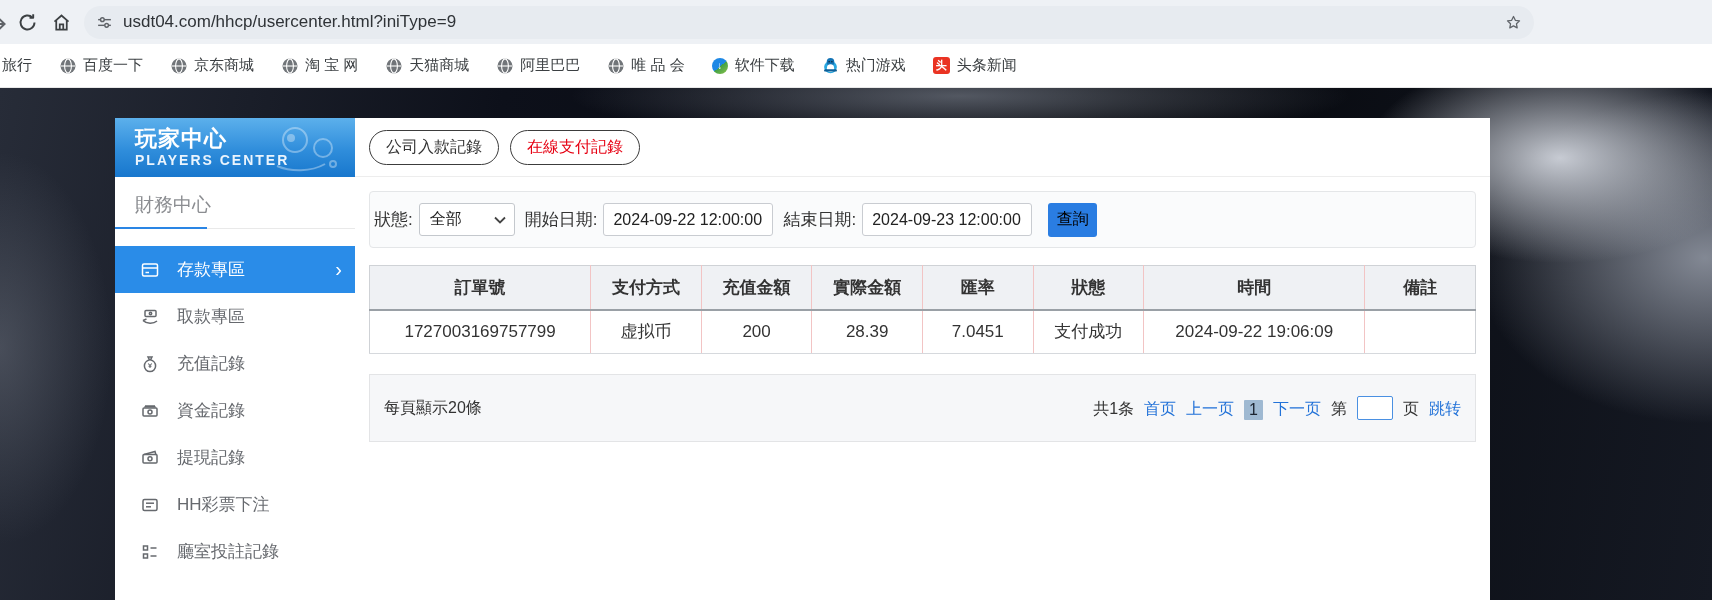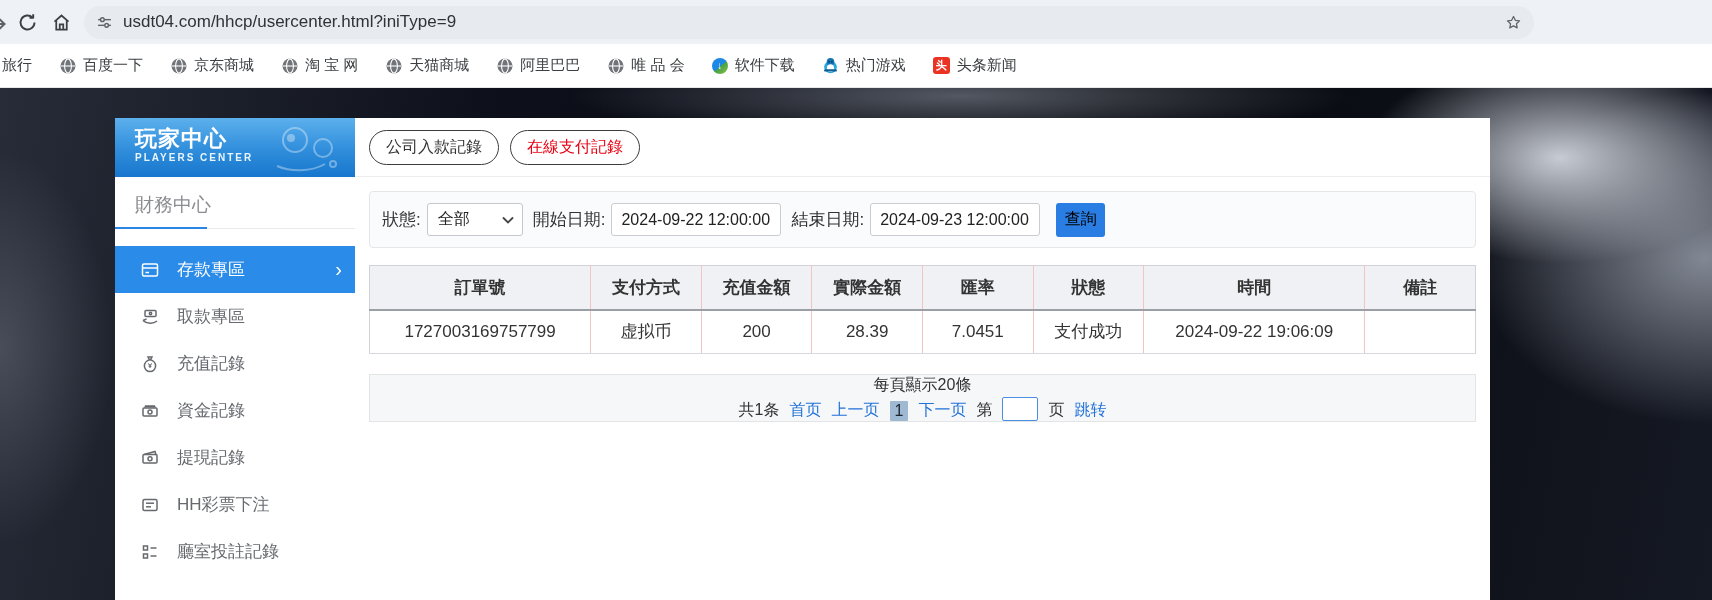--- a/index.html
+++ b/index.html
@@ -29,53 +29,53 @@
       radial-gradient(ellipse 520px 60px at 960px 8px, rgba(145,152,165,.55), rgba(145,152,165,0) 75%),
       radial-gradient(ellipse 160px 280px at 0px 260px, rgba(125,131,143,.40), rgba(125,131,143,0) 70%),
       linear-gradient(100deg,#272c38 0%,#0d101a 28%,#05070c 62%,#151923 100%);
   }
   .card { position:absolute; left:115px; top:30px; width:1375px; height:700px; background:#fff; display:flex; }
 
   
   .sidebar { width:240px; flex:0 0 240px; background:#fff; }
   .sb-header { position:relative; height:59px; background:linear-gradient(180deg,#5cb0ec 0%,#2f8ddb 55%,#1877cd 100%); padding:8px 0 0 20px; overflow:hidden; }
   .sb-title { color:#fff; font-size:22px; font-weight:bold; letter-spacing:1px; line-height:26px; }
-  .sb-sub { color:#eaf4fd; font-size:10px; letter-spacing:2px; font-weight:bold; }
+  .sb-sub { color:#eaf4fd; font-size:14px; letter-spacing:2px; font-weight:bold; }
   .sb-deco { position:absolute; right:6px; top:4px; opacity:.35; }
   .sb-section { position:relative; padding:15px 0 10px 20px; border-bottom:1px solid #e9e9e9; }
   .sb-section span { font-size:19px; color:#8b8d91; }
   .sb-section::after { content:""; position:absolute; left:0; bottom:-1px; width:92px; height:2px; background:#2a85e4; }
   .menu { margin-top:17px; }
   .menu-item { position:relative; height:47px; display:flex; align-items:center; gap:17px; padding-left:25px; color:#66696e; cursor:pointer; }
   .menu-item .mi-label { font-size:17px; }
   .menu-item svg { flex:0 0 auto; }
   .menu-item.active { background:#2a8ce8; color:#fff; }
   .menu-item.active .mi-label { color:#fff; }
   .mi-chev { position:absolute; right:13px; top:50%; transform:translateY(-54%); font-size:20px; color:#fff; }
 
   
   .content { flex:1; display:flex; flex-direction:column; min-width:0; }
   .content-header { height:59px; flex:0 0 59px; display:flex; align-items:center; gap:11px; padding-left:14px; border-bottom:1px solid #ededed; }
   .pill { border:1px solid #3c3c3c; background:#fff; border-radius:18px; height:35px; padding:0 16px; font-size:16px; color:#333; cursor:pointer; font-family:inherit; }
   .pill.active { color:#e60012; }
   .content-body { padding:14px 14px 0 14px; }
 
-  .filter-bar { height:57px; background:#fafbfc; border:1px solid #e4e6e8; border-radius:4px; display:flex; align-items:center; padding:0 12px; margin-bottom:17px; }
+  .filter-bar { height:57px; background:#fafbfc; border:1px solid #e4e6e8; border-radius:4px; display:flex; align-items:center; padding:0 4px; margin-bottom:17px; }
   .flabel { font-size:17px; color:#333; margin-right:6px; white-space:nowrap; }
   .sel { width:96px; height:33px; background:#fff; border:1px solid #c4c8cd; border-radius:3px; display:flex; align-items:center; justify-content:space-between; padding:0 8px 0 10px; margin-right:10px; cursor:pointer; }
   .sel span { font-size:16px; color:#222; }
   .dinput { width:170px; height:33px; border:1px solid #c9ccd1; border-radius:3px; font-size:16px; color:#222; padding:0 9px; margin-right:10px; font-family:inherit; background:#fff; }
   .search-btn { width:49px; height:34px; margin-left:6px; background:#2a7de2; color:#000000; border:none; border-radius:3px; font-size:16px; cursor:pointer; font-family:inherit; }
 
   table.rec { width:100%; border-collapse:collapse; border:1px solid #cfd2d6; }
   table.rec th { height:44px; background:#eff1f4; font-size:17px; font-weight:bold; color:#333; border-right:1px solid #f2c4c4; border-bottom:2px solid #9aa0a6; text-align:center; }
   table.rec th:last-child, table.rec td:last-child { border-right:none; }
   table.rec td { height:44px; background:#fff; font-size:17px; color:#333; border-right:1px solid #f2c4c4; border-bottom:1px solid #d6d9dd; text-align:center; }
 
-  .pagination { margin-top:20px; height:48px; background:#f6f7f9; border:1px solid #e3e4e6; display:flex; align-items:center; justify-content:space-between; padding:0 14px;flex-direction:column; }
+  .pagination { margin-top:20px; height:68px; background:#f6f7f9; border:1px solid #e3e4e6; display:flex; align-items:center; justify-content:space-between; padding:0 14px; }
   .psize { font-size:16px; color:#333; }
   .pright { display:flex; align-items:flex-end; gap:10px; font-size:16px; color:#333; }
   .plink { color:#2272d8; cursor:pointer; text-decoration:none; }
   .pcur { background:#9fb9d2; color:#1c2430; padding:1px 5px; border-radius:1px; }
   .jump-input { width:36px; height:24px; border:1px solid #4a90e2; border-radius:2px; background:#fff; font-size:15px; text-align:center; font-family:inherit; }
 </style>
 </head>
 <body>
 
 <div class="screen">

